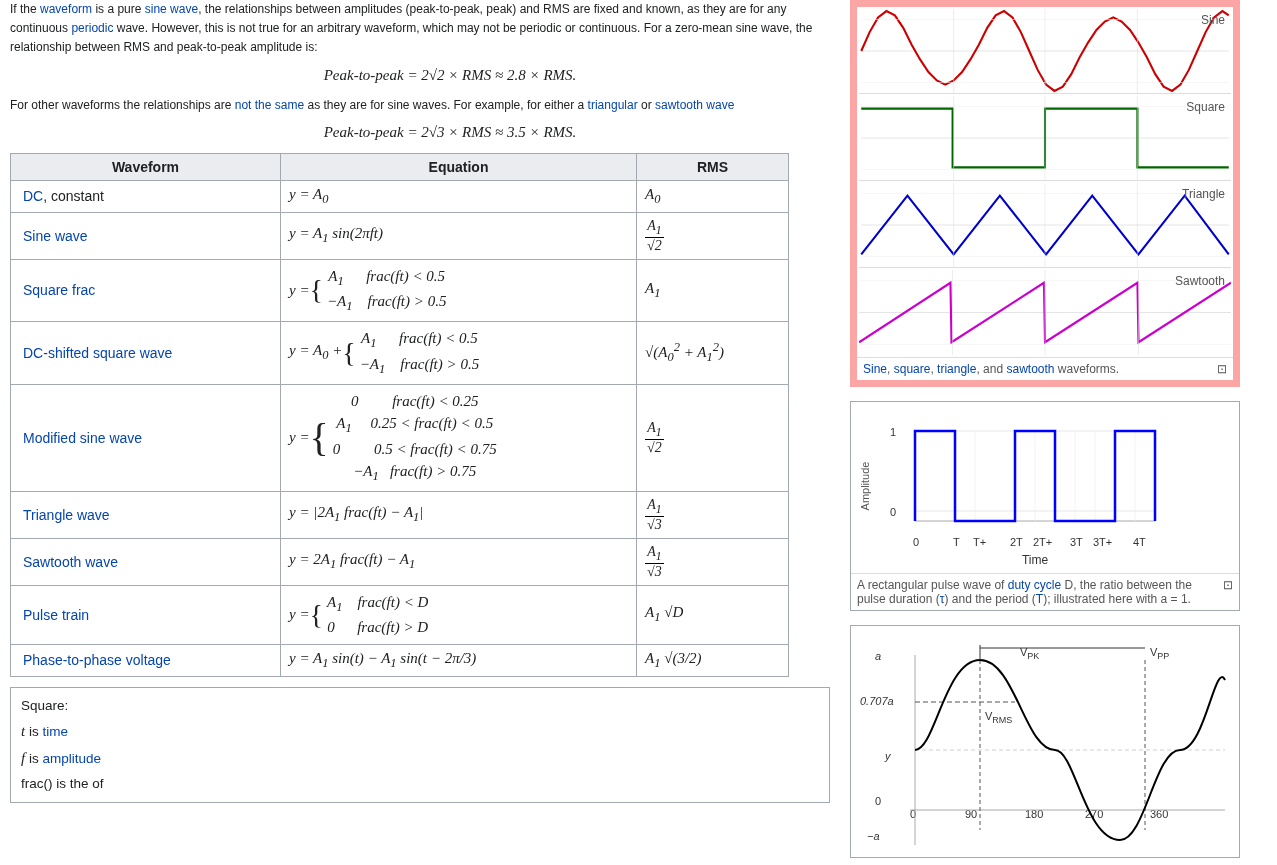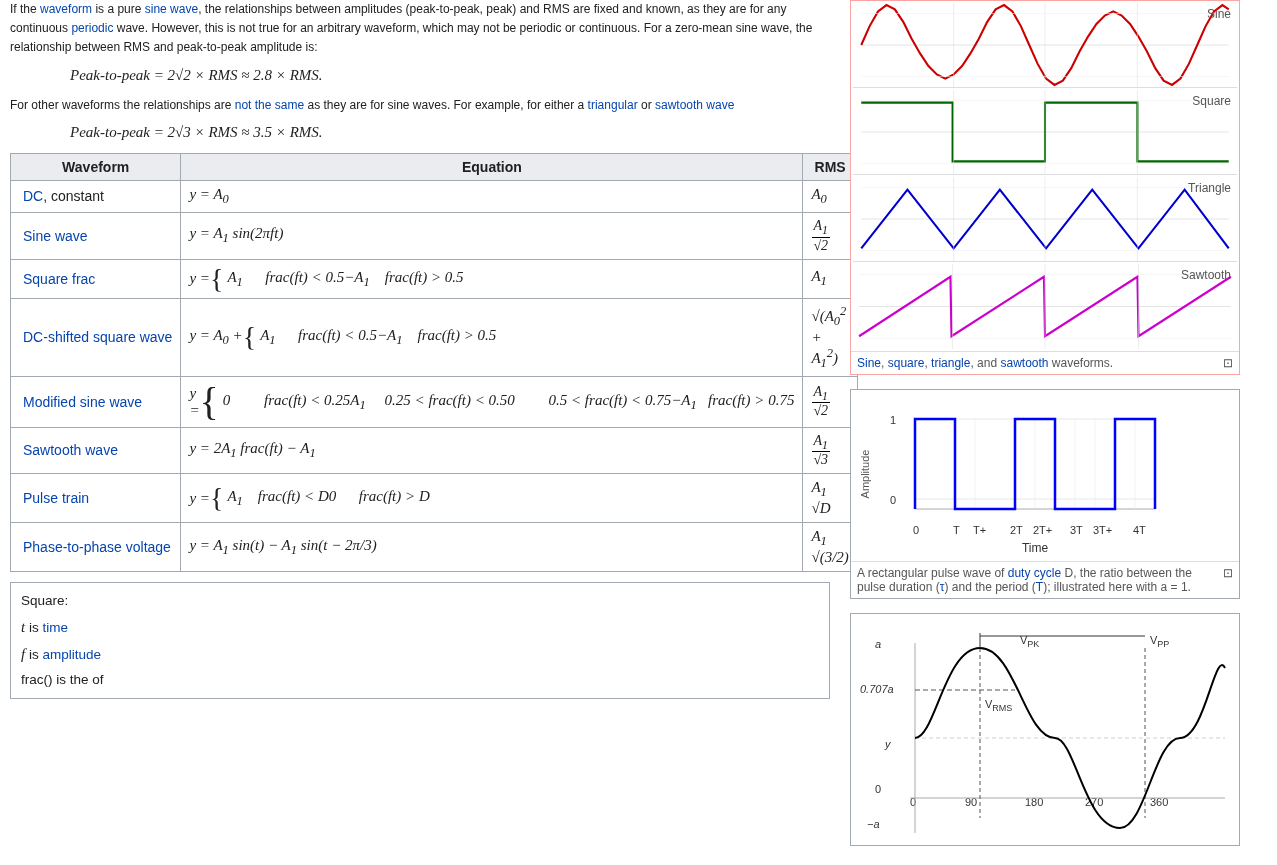--- a/index.html
+++ b/index.html
@@ -22,20 +22,21 @@
       padding: 0 10px;
       flex-shrink: 0;
     }
     .intro-text {
       font-size: 12px;
       line-height: 1.6;
       margin-bottom: 8px;
     }
     .intro-text a { color: #0645ad; text-decoration: none; }
     .formula-block {
+      text-align: center;
       font-style: italic;
       margin: 8px 0 12px 60px;
       font-size: 15px;
     }
 
     
     table.wave-table {
       border-collapse: collapse;
       width: 95%;
       margin: 10px 0;
@@ -60,21 +61,21 @@
       border: 1px solid #a2a9b1;
       padding: 6px 10px;
       font-size: 13.5px;
       line-height: 1.8;
       background: #fff;
     }
     .notes-box a { color: #0645ad; }
 
     
     .sidebar-figure {
-      border: 1px solid #fca5a5;
+      border: 7px solid #fca5a5;
       margin-bottom: 14px;
       background: #fff;
     }
     .wave-row {
       display: flex;
       align-items: center;
       border-bottom: 1px solid #ddd;
       height: 85px;
       position: relative;
       background: #fff;
@@ -139,21 +140,21 @@
       font-style: italic;
       font-family: 'Times New Roman', serif;
       font-size: 14px;
     }
     .piecewise-brace {
       font-size: 28px;
       line-height: 1;
       margin-right: 4px;
       font-style: normal;
     }
-    .piecewise-cases { display: flex; flex-direction: row; text-align: center; }
+    .piecewise-cases { display: flex; flex-direction: column; text-align: center; }
     .piecewise-case { white-space: nowrap; line-height: 1.5; }
 
     .rms-frac {
       display: inline-flex;
       flex-direction: column;
       align-items: center;
       vertical-align: middle;
       font-style: italic;
       font-family: 'Times New Roman', serif;
     }
@@ -254,20 +255,32 @@
         <td>
           <span class="math">
             <span class="rms-frac">
               <span class="frac-num">A<sub>1</sub></span>
               <span class="frac-den">√2</span>
             </span>
           </span>
         </td>
       </tr>
 
+      <tr>
+        <td><a class="link-blue">Triangle wave</a></td>
+        <td><span class="math">y = |2A<sub>1</sub> frac(ft) − A<sub>1</sub>|</span></td>
+        <td>
+          <span class="math">
+            <span class="rms-frac">
+              <span class="frac-num">A<sub>1</sub></span>
+              <span class="frac-den">√3</span>
+            </span>
+          </span>
+        </td>
+      </tr>
 
       <tr>
         <td><a class="link-blue">Sawtooth wave</a></td>
         <td><span class="math">y = 2A<sub>1</sub> frac(ft) − A<sub>1</sub></span></td>
         <td>
           <span class="math">
             <span class="rms-frac">
               <span class="frac-num">A<sub>1</sub></span>
               <span class="frac-den">√3</span>
             </span>

